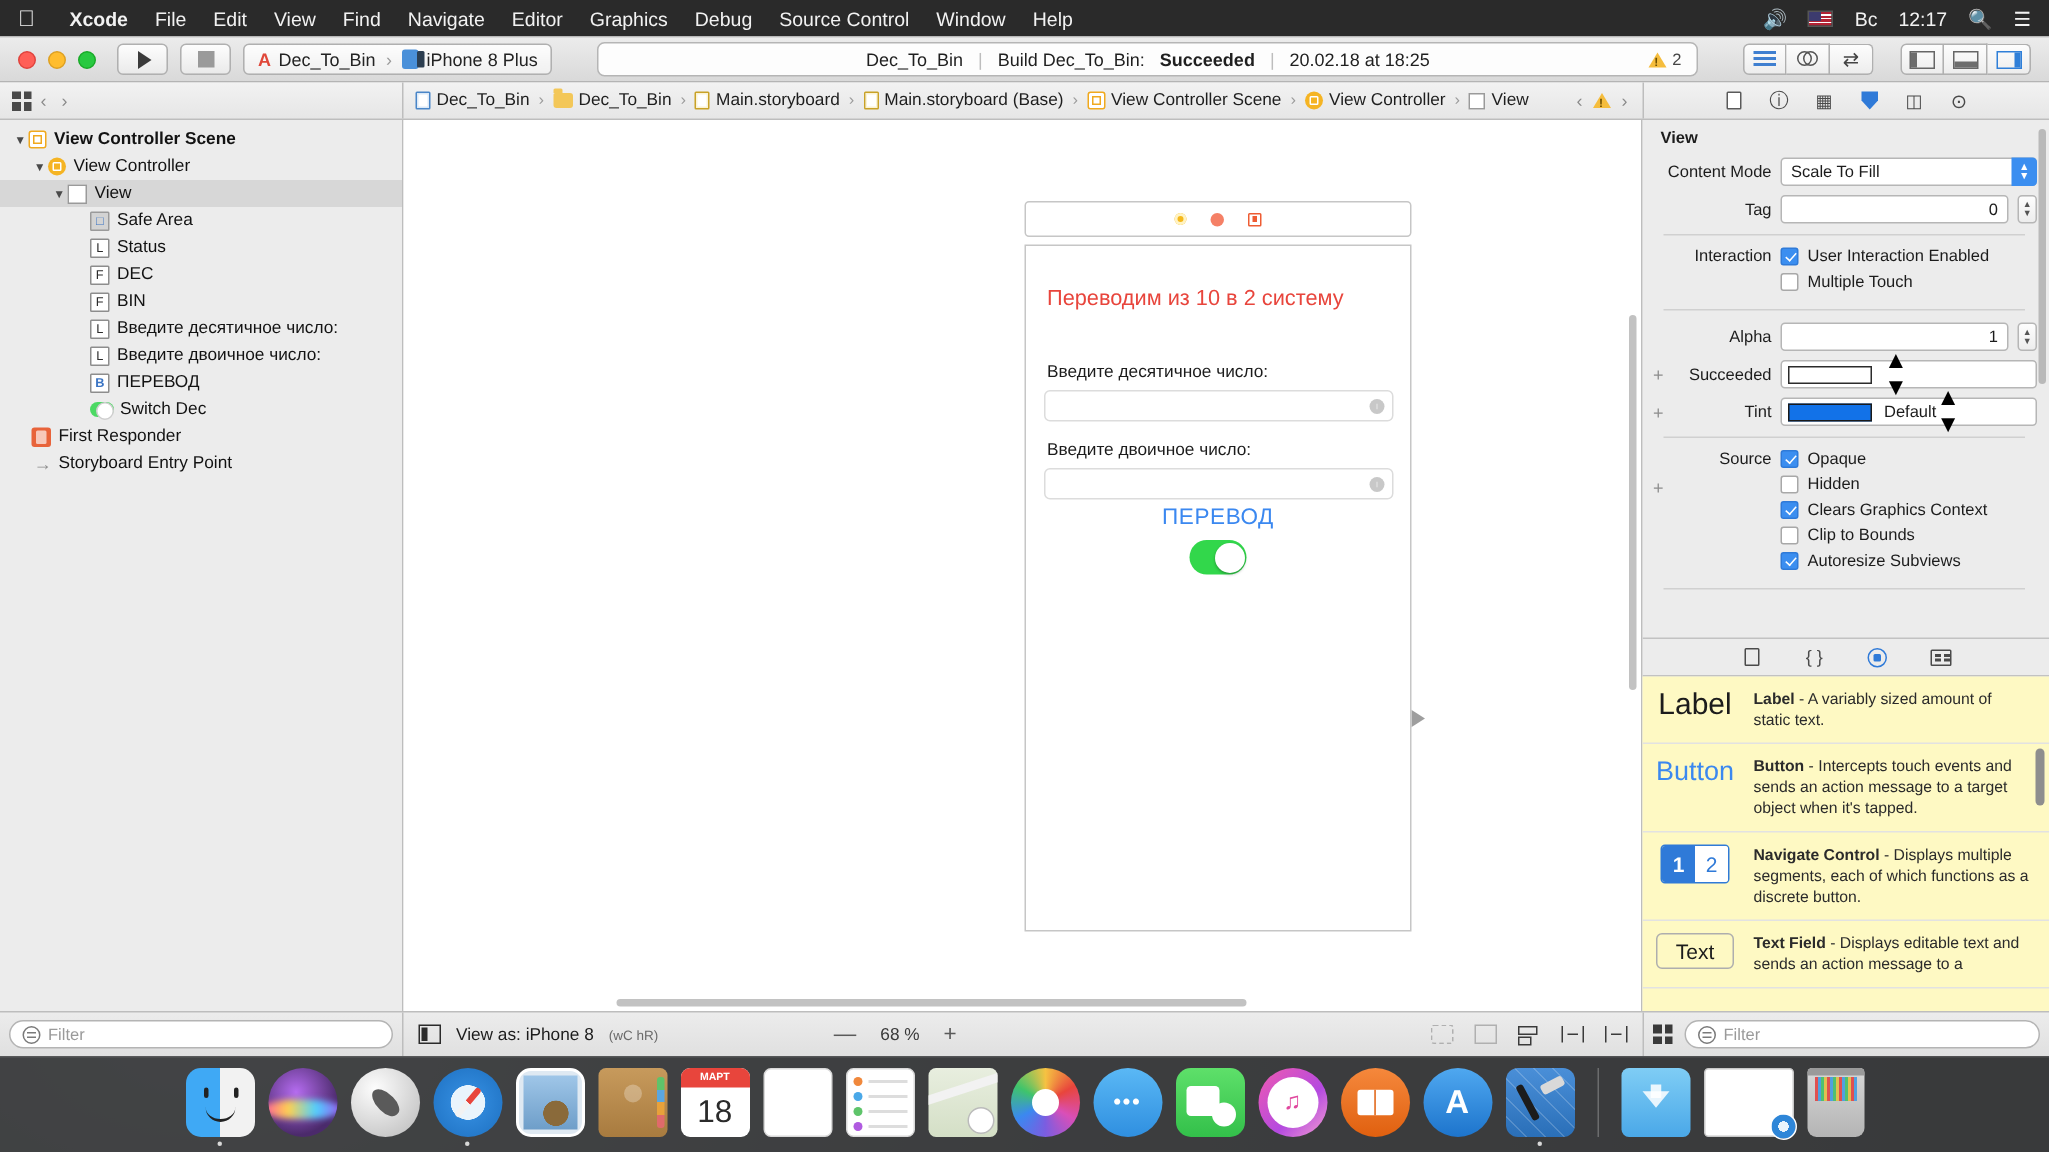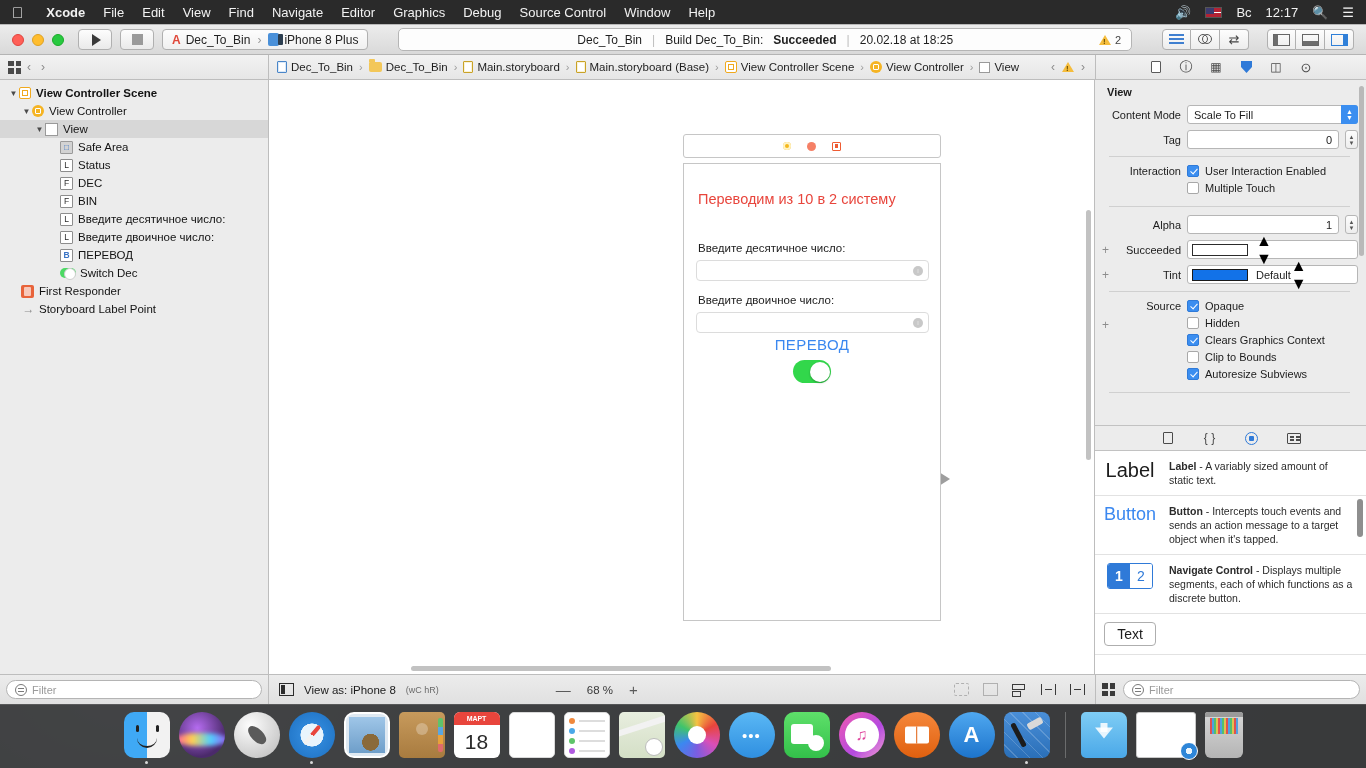--- a/index.html
+++ b/index.html
@@ -267,21 +267,21 @@
     background:#ececec;display:flex;align-items:center;justify-content:center;gap:26px;
   }
   .libtab{width:16px;height:15px;display:flex;align-items:center;justify-content:center;color:#4a4a4a;font-size:12px;}
   .libtab.active{color:#2f7ad8;}
   .libtab .circ{width:13px;height:13px;border:1.6px solid #2f7ad8;border-radius:50%;position:relative;}
   .libtab .circ::after{content:"";position:absolute;inset:3px;background:#2f7ad8;border-radius:1px;}
   .libtab .docg{width:10px;height:12px;border:1.3px solid #4a4a4a;border-radius:1px;}
   .libtab .media{width:14px;height:11px;border:1.3px solid #4a4a4a;border-radius:1px;position:relative;}
   .libtab .media::after{content:"";position:absolute;left:2px;top:2px;width:4px;height:2px;background:#4a4a4a;box-shadow:0 3px 0 #4a4a4a,6px 0 0 #4a4a4a,6px 3px 0 #4a4a4a;}
 
-  #liblist{flex:1;background:#ffffff;overflow:hidden;position:relative;}
+  #liblist{flex:1;background:#fef9c3;overflow:hidden;position:relative;}
   .libitem{display:flex;gap:10px;padding:8px 12px 8px 6px;border-bottom:1px solid #e2e2e2;align-items:flex-start;}
   .libglyph{width:58px;flex:0 0 auto;display:flex;align-items:center;justify-content:center;}
   .g-label{font-size:20px;color:#1c1c1c;}
   .g-button{font-size:18px;color:#3b88f0;}
   .g-seg{display:flex;border:1px solid #2f7ad8;border-radius:3px;overflow:hidden;width:46px;height:26px;}
   .g-seg .a{flex:1;background:#2f7ad8;color:#fff;display:flex;align-items:center;justify-content:center;font-size:14px;font-weight:bold;}
   .g-seg .b{flex:1;background:#fff;color:#2f7ad8;display:flex;align-items:center;justify-content:center;font-size:14px;}
   .g-text{border:1px solid #aeaeae;border-radius:4px;width:52px;height:24px;display:flex;align-items:center;justify-content:center;font-size:14px;color:#1c1c1c;}
   .libtext{font-size:10.5px;color:#2b2b2b;line-height:14px;}
   .libtext b{font-weight:bold;}
@@ -604,21 +604,21 @@
       <div class="navrow" style="padding-left:60px">
         <span class="sw-ic"></span>
         <span class="lbl">Switch Dec</span>
       </div>
       <div class="navrow" style="padding-left:21px">
         <span class="fr-ic"></span>
         <span class="lbl">First Responder</span>
       </div>
       <div class="navrow" style="padding-left:21px">
         <span class="entry-arrow">→</span>
-        <span class="lbl">Storyboard Label Point</span>
+        <span class="lbl">Storyboard Entry Point</span>
       </div>
     </div>
 
     <div id="canvas">
       <div class="seg-arrow">
         <span class="ln"></span>
           <span class="hd"></span>
       </div>
       <div id="device">
         <div class="statusbar-box">
@@ -778,20 +778,23 @@
               </span>
           </span>
           <span class="libtext">
             <b>Navigate Control</b><span> - </span><span>Displays multiple segments, each of which functions as a discrete button.</span>
           </span>
         </div>
         <div class="libitem">
           <span class="libglyph">
               <span class="g-text">Text</span>
             </span>
+          <span class="libtext">
+            <b>Text Field</b><span> - </span><span>Displays editable text and sends an action message to a</span>
+          </span>
         </div>
         <div class="libscroll"></div>
       </div>
     </div>
   </div>
 
   <div id="bottombar">
     <div id="bb-left">
       <div class="filterfield">
         <span class="filt-ic"></span>

